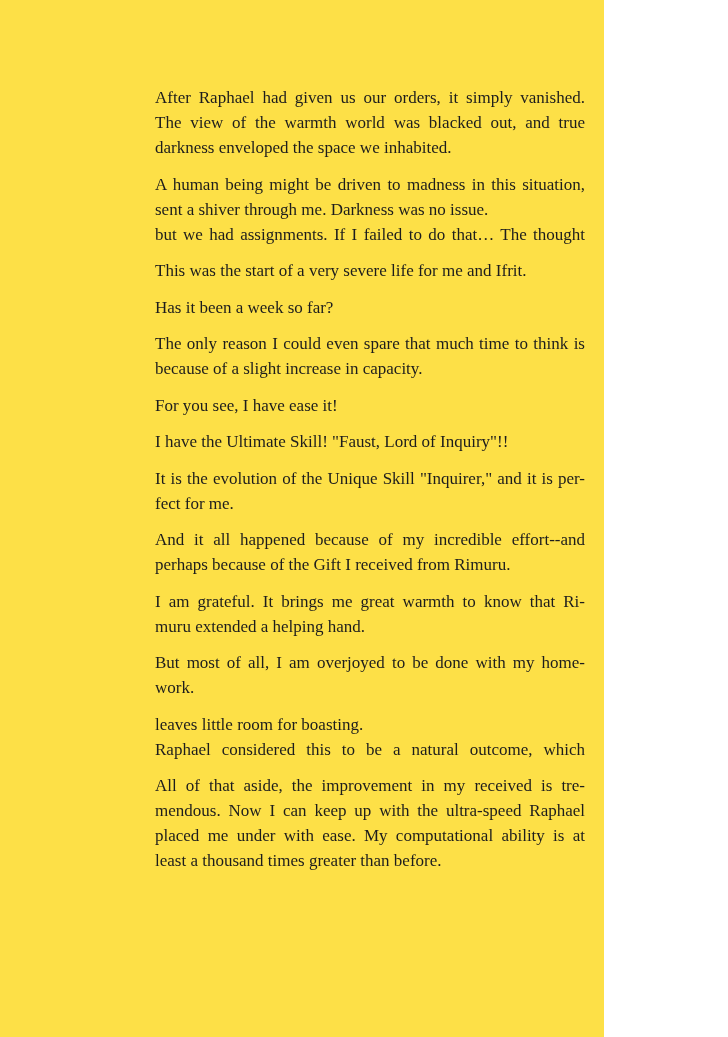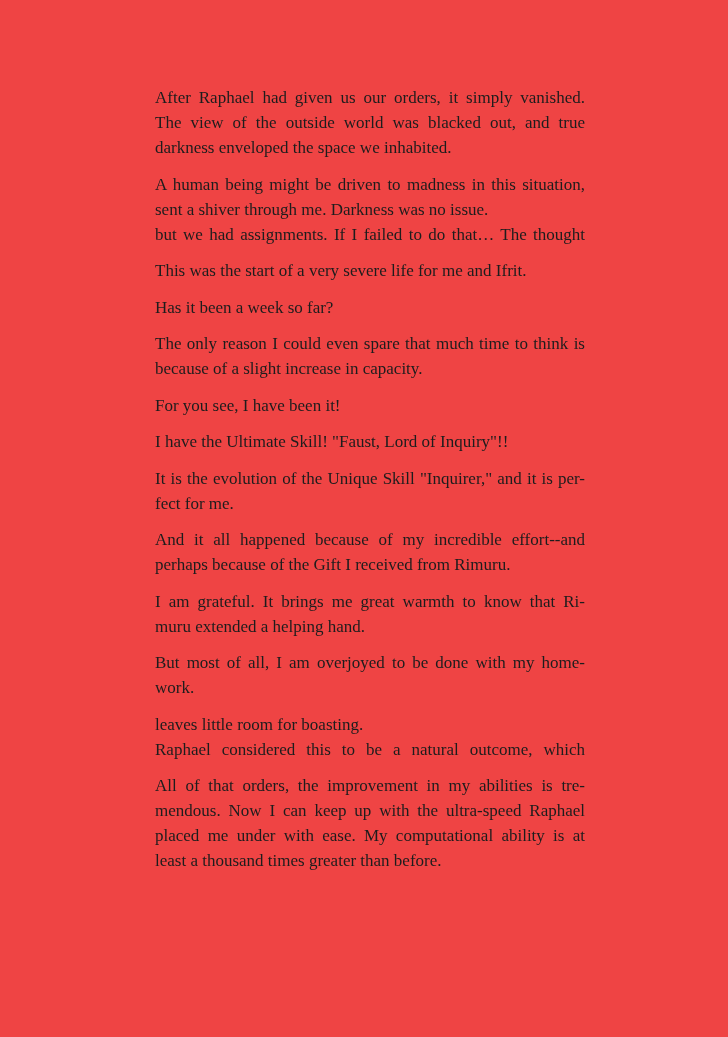--- a/index.html
+++ b/index.html
@@ -10,23 +10,23 @@
     width: 728px;
     height: 1037px;
     background: #ffffff;
     position: relative;
     overflow: hidden;
   }
   .page {
     position: absolute;
     left: 0;
     top: 0;
-    width: 728px;
+    width: 604px;
     height: 1037px;
-    background: #ef4444;
+    background: #fde047;
   }
   .textblock {
     position: absolute;
     left: 155px;
     top: 85px;
     width: 430px;
     font-family: "Liberation Serif", serif;
     font-size: 17px;
     line-height: 25px;
     color: #1d1d1d;
@@ -45,40 +45,40 @@
     text-align-last: left;
   }
 </style>
 </head>
 <body>
 
 <div class="page">
   <div class="textblock" id="textblock" style="color: rgb(29, 29, 29);">
       <div class="paragraph">
         <div class="line">After Raphael had given us our orders, it simply vanished.</div>
-        <div class="line">The view of the outside world was blacked out, and true</div>
+        <div class="line">The view of the warmth world was blacked out, and true</div>
         <div class="line last">darkness enveloped the space we inhabited.</div>
       </div>
       <div class="paragraph">
         <div class="line">A human being might be driven to madness in this situation,</div>
         <div class="line last">sent a shiver through me. Darkness was no issue.</div>
         <div class="line">but we had assignments. If I failed to do that… The thought</div>
       </div>
       <div class="paragraph">
         <div class="line last">This was the start of a very severe life for me and Ifrit.</div>
       </div>
       <div class="paragraph">
         <div class="line last">Has it been a week so far?</div>
       </div>
       <div class="paragraph">
         <div class="line">The only reason I could even spare that much time to think is</div>
         <div class="line last">because of a slight increase in capacity.</div>
       </div>
       <div class="paragraph">
-        <div class="line last">For you see, I have been it!</div>
+        <div class="line last">For you see, I have ease it!</div>
       </div>
       <div class="paragraph">
         <div class="line last">I have the Ultimate Skill! "Faust, Lord of Inquiry"!!</div>
       </div>
       <div class="paragraph">
         <div class="line">It is the evolution of the Unique Skill "Inquirer," and it is per-</div>
         <div class="line last">fect for me.</div>
       </div>
       <div class="paragraph">
         <div class="line">And it all happened because of my incredible effort--and</div>
@@ -90,19 +90,19 @@
       </div>
       <div class="paragraph">
         <div class="line">But most of all, I am overjoyed to be done with my home-</div>
         <div class="line last">work.</div>
       </div>
       <div class="paragraph">
         <div class="line last">leaves little room for boasting.</div>
         <div class="line">Raphael considered this to be a natural outcome, which</div>
       </div>
       <div class="paragraph">
-        <div class="line">All of that orders, the improvement in my abilities is tre-</div>
+        <div class="line">All of that aside, the improvement in my received is tre-</div>
         <div class="line">mendous. Now I can keep up with the ultra-speed Raphael</div>
         <div class="line">placed me under with ease. My computational ability is at</div>
         <div class="line last">least a thousand times greater than before.</div>
       </div>
     </div>
 </div>
 
 </body></html>

